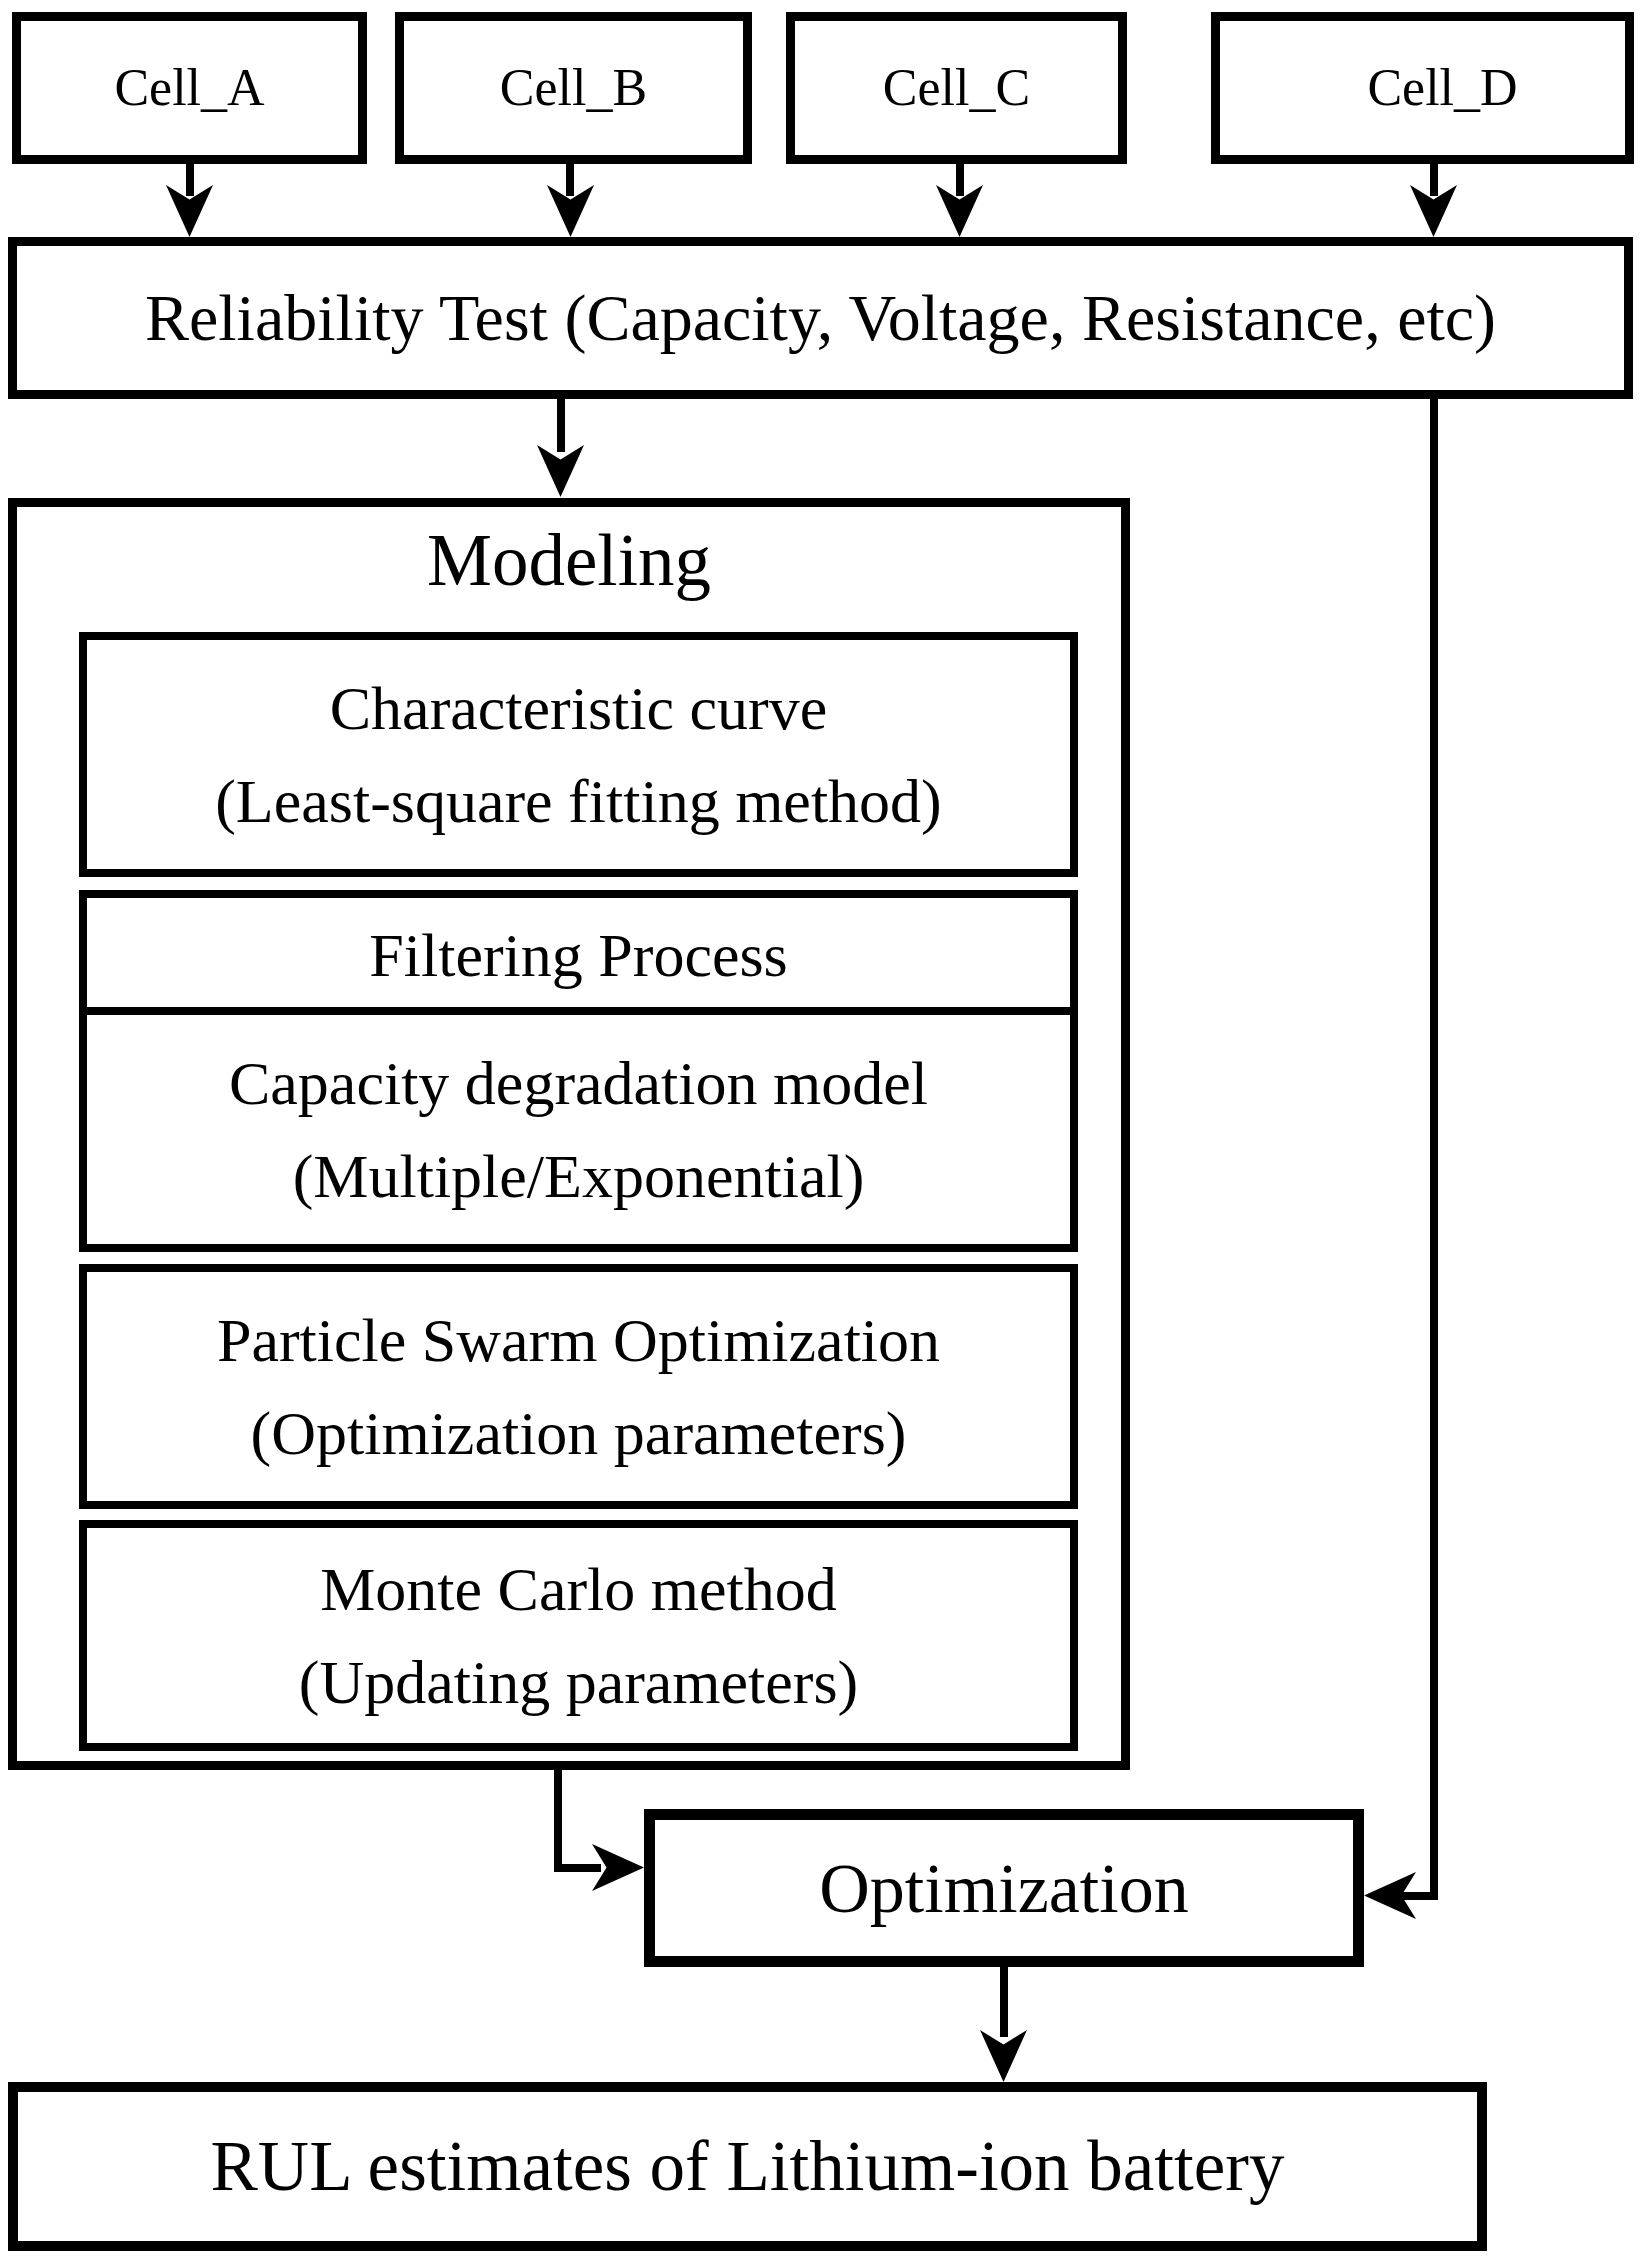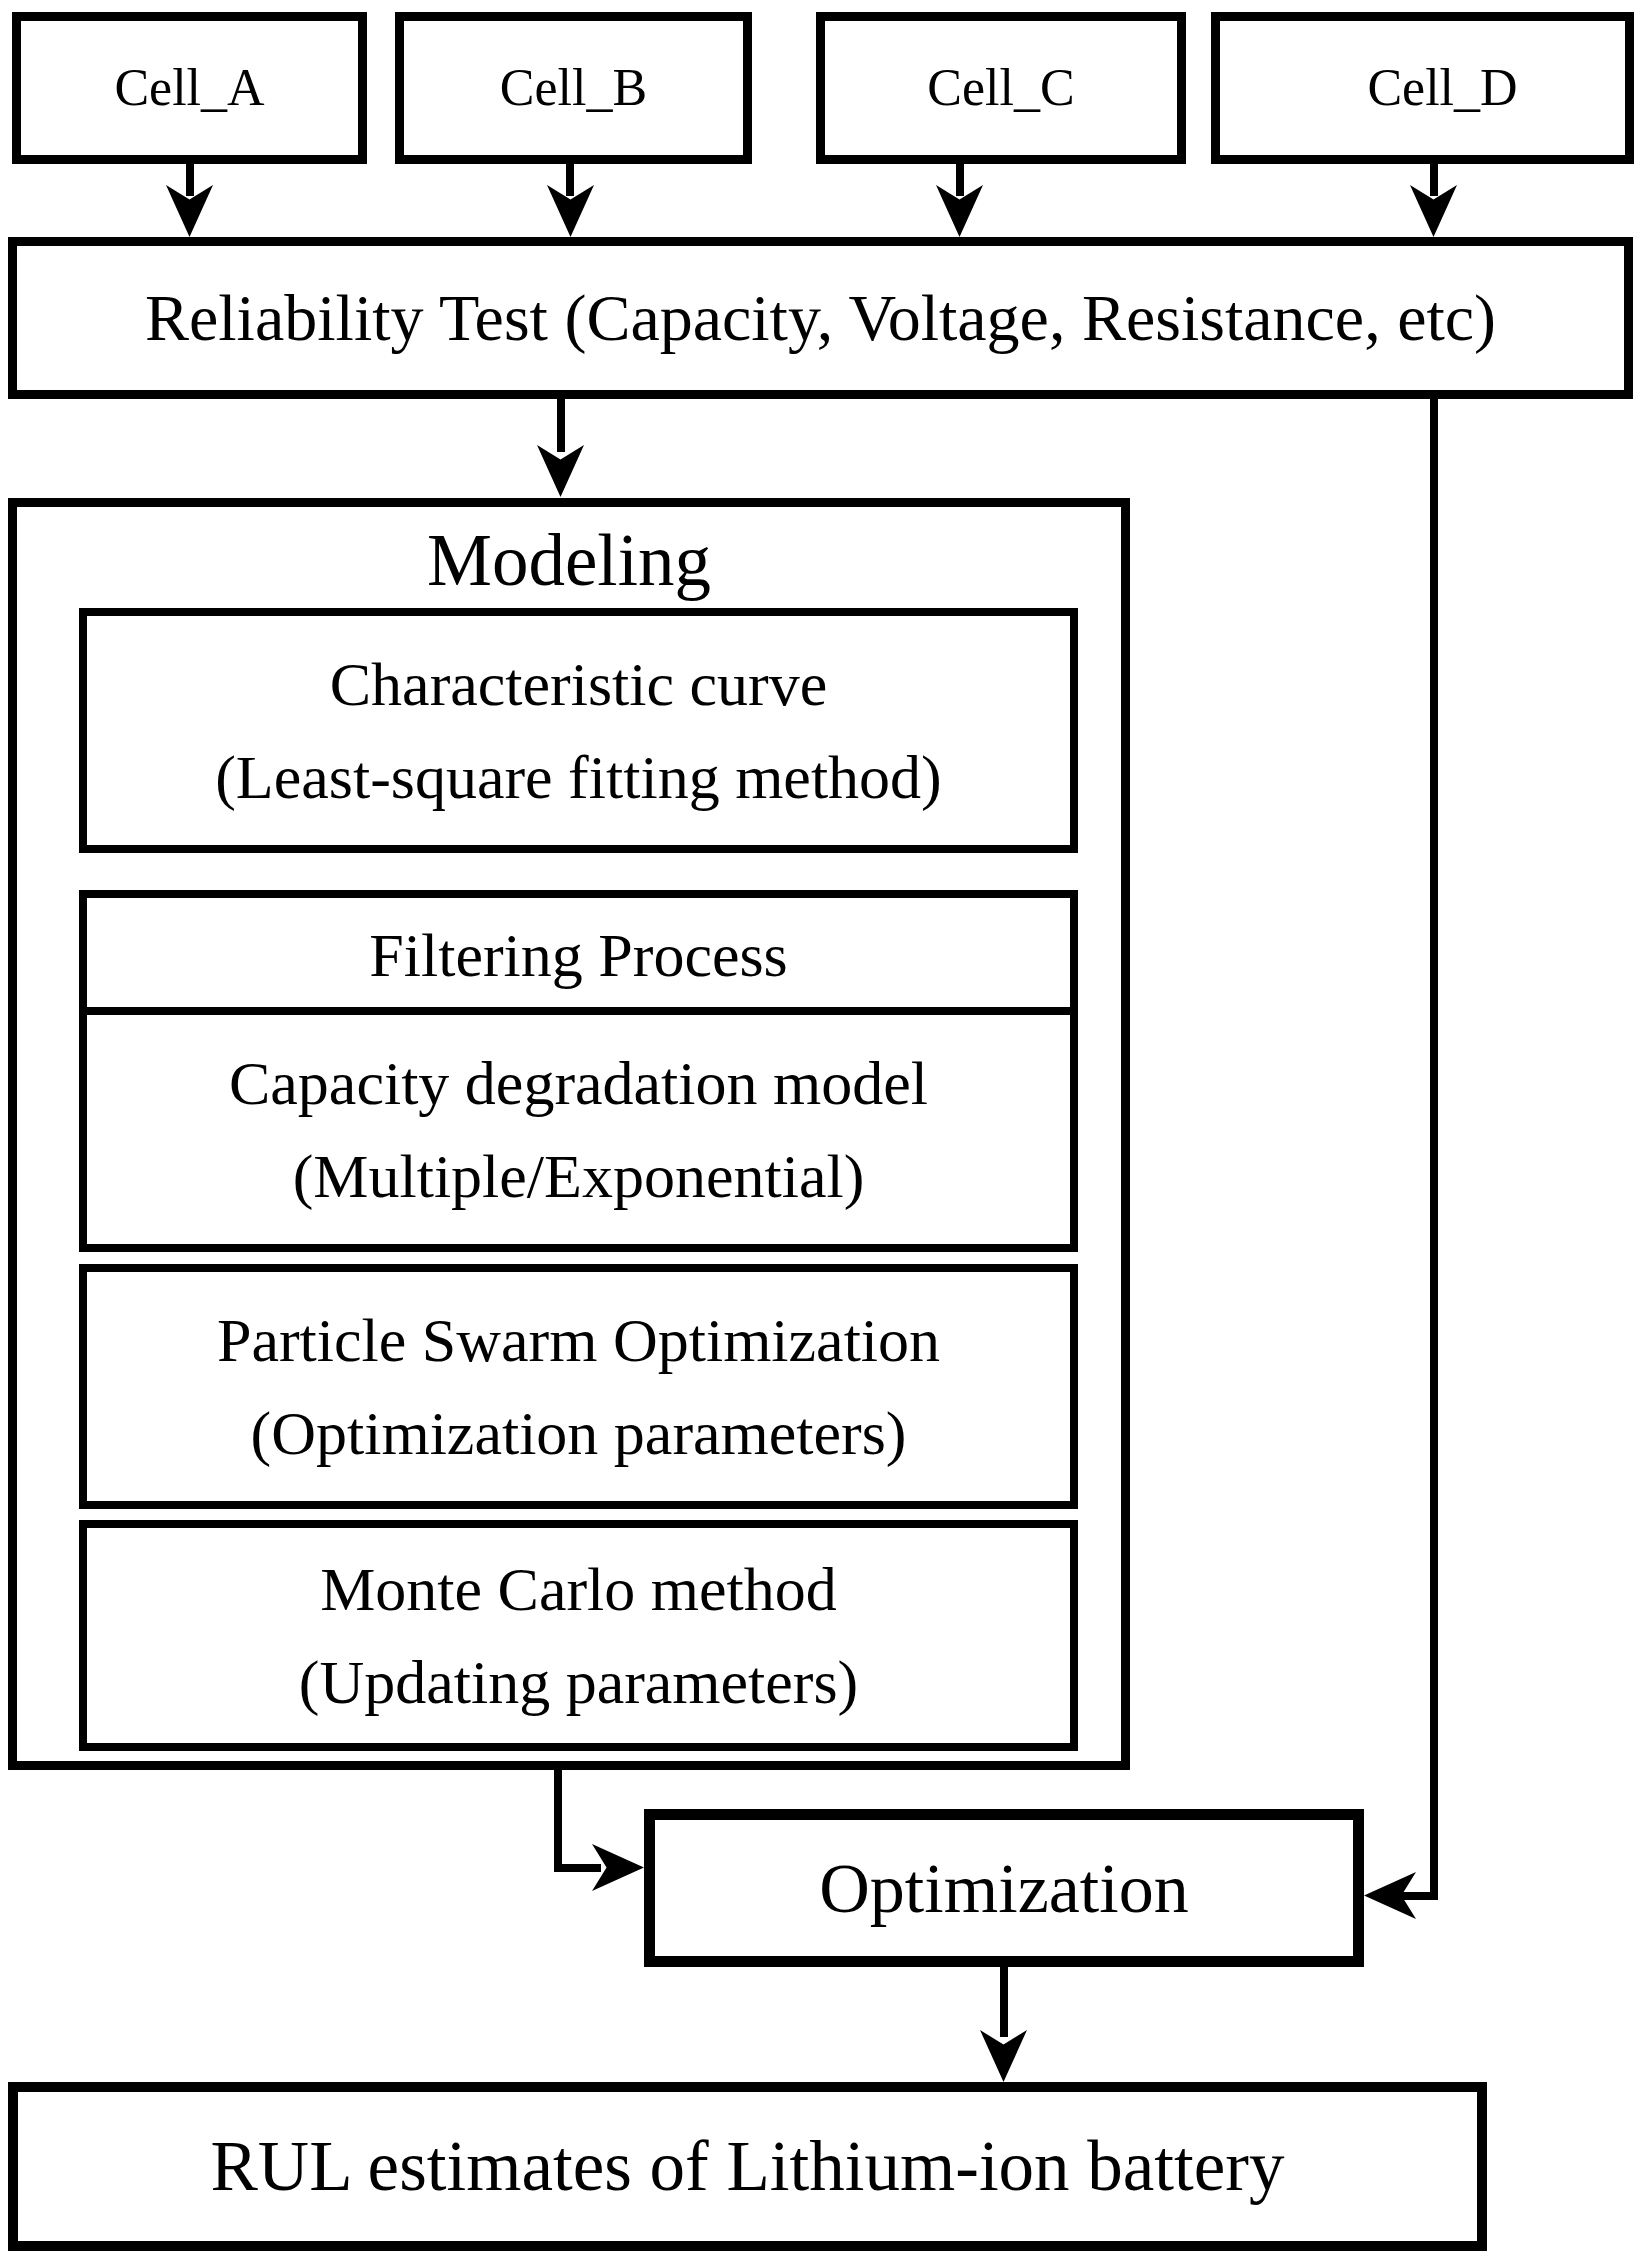--- a/index.html
+++ b/index.html
@@ -18,35 +18,35 @@
     display:flex; flex-direction:column;
     align-items:center; justify-content:center;
     text-align:center;
     line-height:1.3;
     white-space:nowrap;
   }
   .cell   { font-size:52px; }
   #reliability { left:8px; top:237px; width:1625px; height:162px; font-size:66px; }
   #cellA { left:12px;   top:12px; width:355px; height:152px; }
   #cellB { left:395px;  top:12px; width:357px; height:152px; }
-  #cellC { left:816px;  top:12px; width:370px; height:152px; }
+  #cellC { left:786px;  top:12px; width:341px; height:152px; }
   #cellD { left:1211px; top:12px; width:423px; height:152px;padding-left:40px; }
 
   #modeling { left:8px; top:498px; width:1122px; height:1272px; }
   #modelingTitle {
     position:absolute; left:8px; top:517px; width:1122px; height:87px;
     display:flex; align-items:center; justify-content:center;
     font-size:73px;
   }
   .step {
     left:79px; width:999px;
     border-width:8.7px;
     font-size:62px; line-height:1.5;
   }
-  #m1 { top:608px;  height:245px; }
+  #m1 { top:632px;  height:245px; }
   #m2 { top:890px; height:130px; }
   #m3 { top:1007px; height:245px; }
   #m4 { top:1264px; height:245px; }
   #m5 { top:1520px; height:231px; }
 
   #verification { left:644px; top:1809px; width:720px; height:158px; border-width:11px; font-size:70px; }
   #rul          { left:8px;  top:2082px; width:1479px; height:169px; border-width:10.3px; font-size:71px; }
 
   .line { position:absolute; background:#000000; }
   .ah   { position:absolute; background:#000000; }

